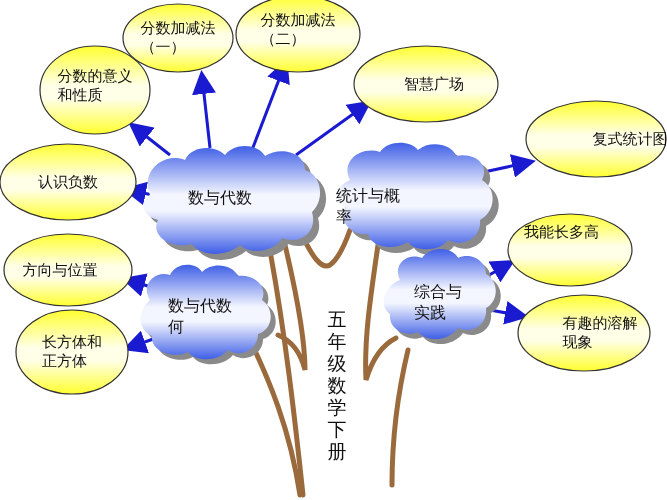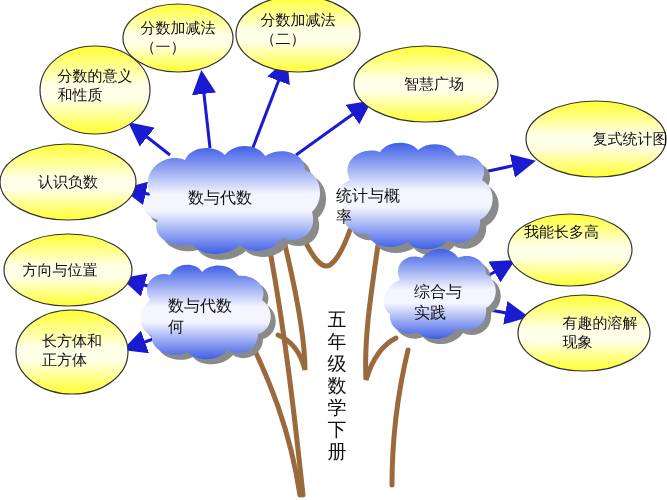--- a/index.html
+++ b/index.html
@@ -96,21 +96,21 @@
 <div class="label" style="left:0px; top:162px; width:136px; height:40px;">认识负数</div>
 <div class="label" style="left:40px; top:66px; width:110px; height:40px;">分数的意义
 和性质</div>
 <div class="label" style="left:123px; top:18px; width:110px; height:40px;">分数加减法
 （一）</div>
 <div class="label" style="left:236px; top:10px; width:124px; height:40px;">分数加减法
 （二）</div>
 <div class="label" style="left:354px; top:64px; width:160px; height:40px;">智慧广场</div>
 <div class="label" style="left:526px; top:119px; width:140px; height:40px;padding-left:34px;">复式统计图</div>
 <div class="label" style="left:4px; top:250px; width:112px; height:40px;">方向与位置</div>
-<div class="label" style="left:16px; top:332px; width:112px; height:40px;font-family:Liberation Mono, monospace;">长方体和
+<div class="label" style="left:16px; top:332px; width:112px; height:40px;">长方体和
 正方体</div>
 <div class="label" style="left:508px; top:212px; width:107px; height:40px;">我能长多高</div>
 <div class="label" style="left:518px; top:313px; width:152px; height:40px;margin-left:6px;">有趣的溶解
 现象</div>
 
 <div class="label cloud-label" style="left:165px; top:182px; width:110px; height:30px;">数与代数</div>
 <div class="label cloud-label" style="left:336px; top:184px; width:90px; height:44px; text-align:left; justify-content:flex-start;">统计与概
 率</div>
 <div class="label cloud-label" style="left:150px; top:294px; width:100px; height:44px;">数与代数
 何</div>

